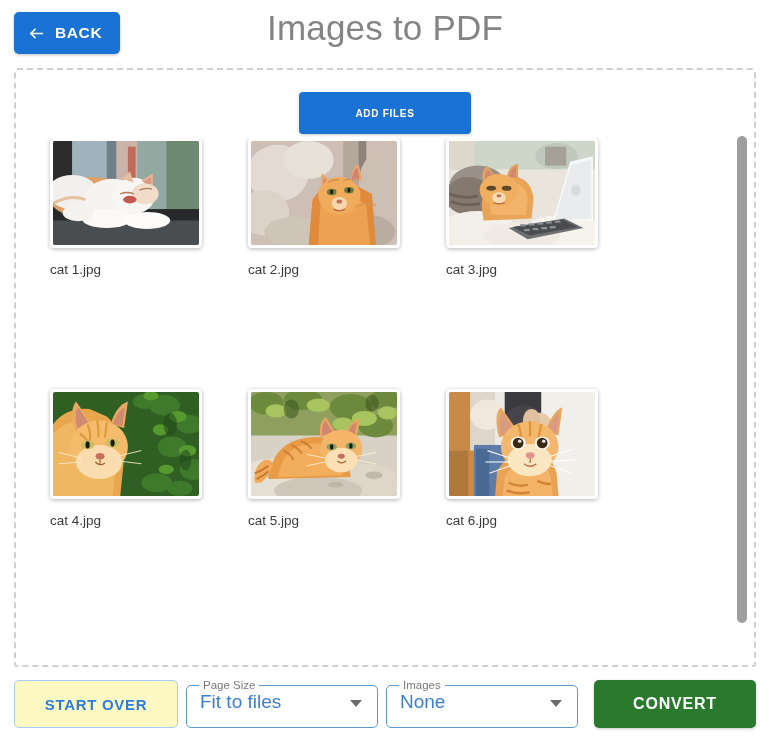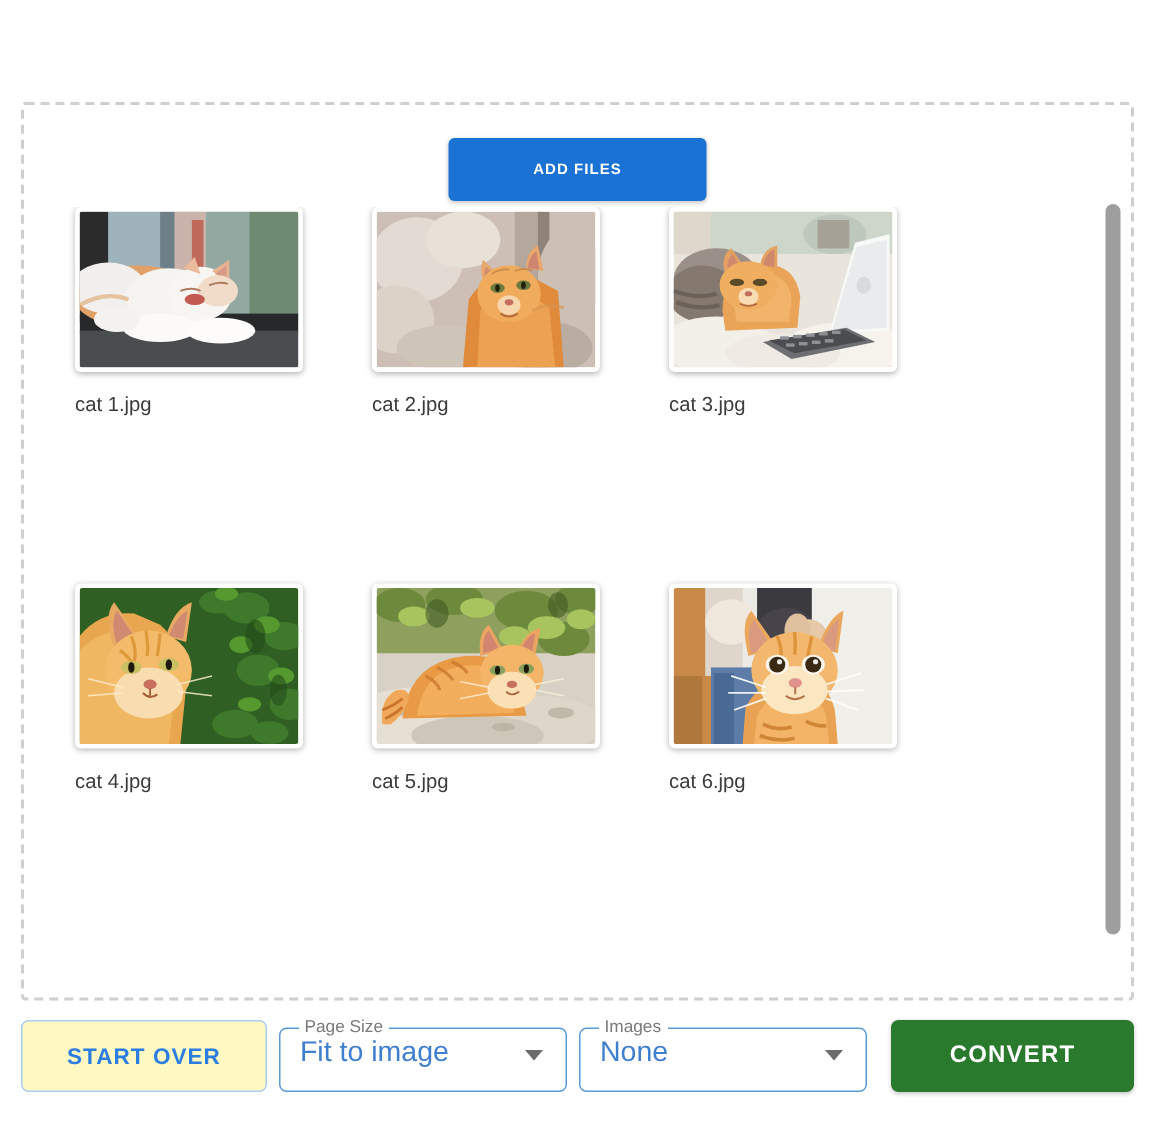--- a/index.html
+++ b/index.html
@@ -206,20 +206,30 @@
     font-weight: bold;
     letter-spacing: 0.8px;
     cursor: pointer;
     box-shadow: 0 1px 3px rgba(0,0,0,0.22);
   }
 </style>
 </head>
 <body>
 
 <div class="header">
+  <button class="back-button">
+    <span class="back-arrow">
+      <svg viewBox="0 0 24 24" fill="none" stroke="#ffffff" stroke-width="2.4" stroke-linecap="round" stroke-linejoin="round">
+        <line x1="20" y1="12" x2="4" y2="12"></line>
+        <polyline points="10,6 4,12 10,18"></polyline>
+      </svg>
+    </span>
+    <span class="back-label">BACK</span>
+  </button>
+  <div class="page-title">Images to PDF</div>
 </div>
 
 <div class="dropzone">
 
   <div class="addbar">
     <button class="add-files-button">ADD FILES</button>
   </div>
 
   <div class="grid-scroll">
     <div class="grid">
@@ -537,21 +547,21 @@
 </div>
 
 <div class="toolbar">
 
   <button class="start-over-button">START OVER</button>
 
   <div class="select-field">
     <fieldset>
       <legend>Page Size</legend>
     </fieldset>
-    <span class="select-value">Fit to image</span>
+    <span class="select-value">Fit to files</span>
     <span class="select-arrow"></span>
   </div>
 
   <div class="select-field">
     <fieldset>
       <legend>Images</legend>
     </fieldset>
     <span class="select-value">None</span>
     <span class="select-arrow"></span>
   </div>

